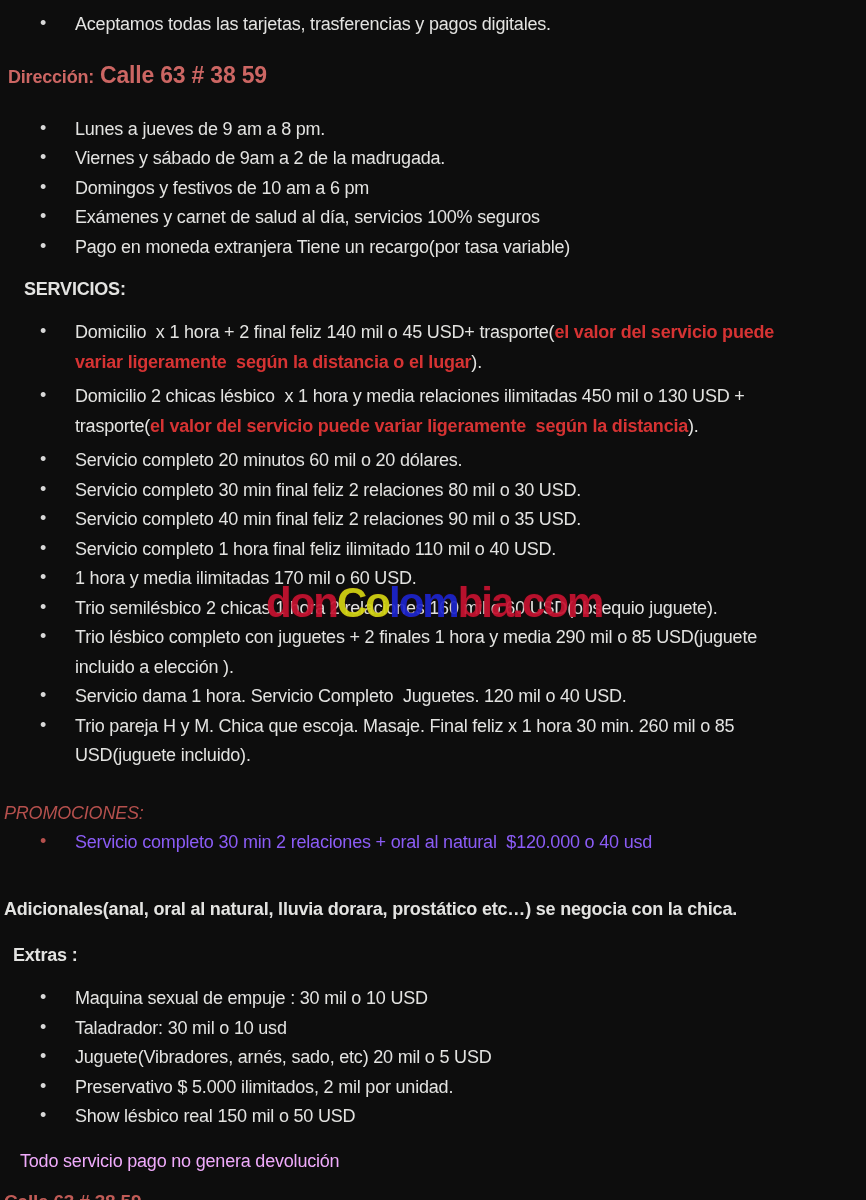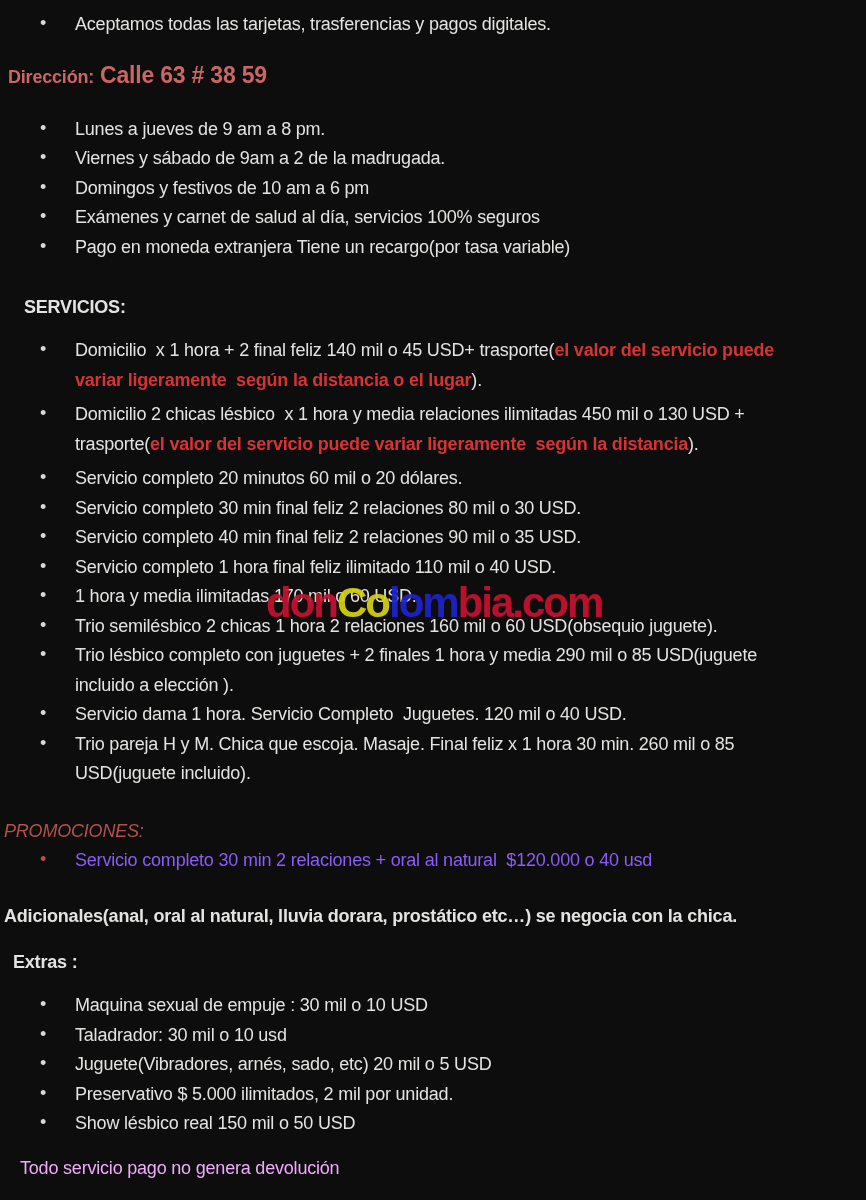--- a/index.html
+++ b/index.html
@@ -27,26 +27,26 @@
   }
   .bullet.r{color:#b5504d;}
   .seg-w{color:#e3e3e1;}
   .seg-r{color:#d63333;font-weight:bold;}
   .seg-p{color:#8b5cf6;}
   .heading{padding-left:4px;line-height:30px;font-size:18px;font-weight:bold;white-space:pre;}
   .addr{margin-top:20px;padding-left:8px;line-height:30px;white-space:pre;}
   .addr .lbl{font-size:18px;font-weight:bold;color:#cc6663;}
   .addr .val{font-size:23px;font-weight:bold;color:#cc6663;margin-left:6px;}
   .info-list{margin-top:22px;}
-  .services-h{margin-top:30px;padding-left:24px;}
+  .services-h{margin-top:12px;padding-left:24px;}
   .services-list{margin-top:14px;}
   .services-list .b-item:nth-child(1),
   .services-list .b-item:nth-child(2){margin-bottom:5px;}
   .promo-h{margin-top:27px;color:#b5504d;font-weight:normal;font-style:italic;}
-  .adicionales{margin-top:26px;}
+  .adicionales{margin-top:37px;}
   .extras-h{margin-top:16px;padding-left:13px;}
   .extras-list{margin-top:14px;}
   .footer-note{margin-top:14px;padding-left:20px;line-height:30px;font-size:18px;color:#f0abfc;}
   .footer-addr{margin-top:11px;padding-left:4px;line-height:30px;font-size:19px;font-weight:bold;color:#c05b56;}
   .watermark{
     position:absolute;left:266px;top:579px;
     font-size:42px;font-weight:bold;letter-spacing:-2px;
     white-space:nowrap;opacity:0.93;
     text-shadow:0 0 2px rgba(90,0,10,0.45);
   }

